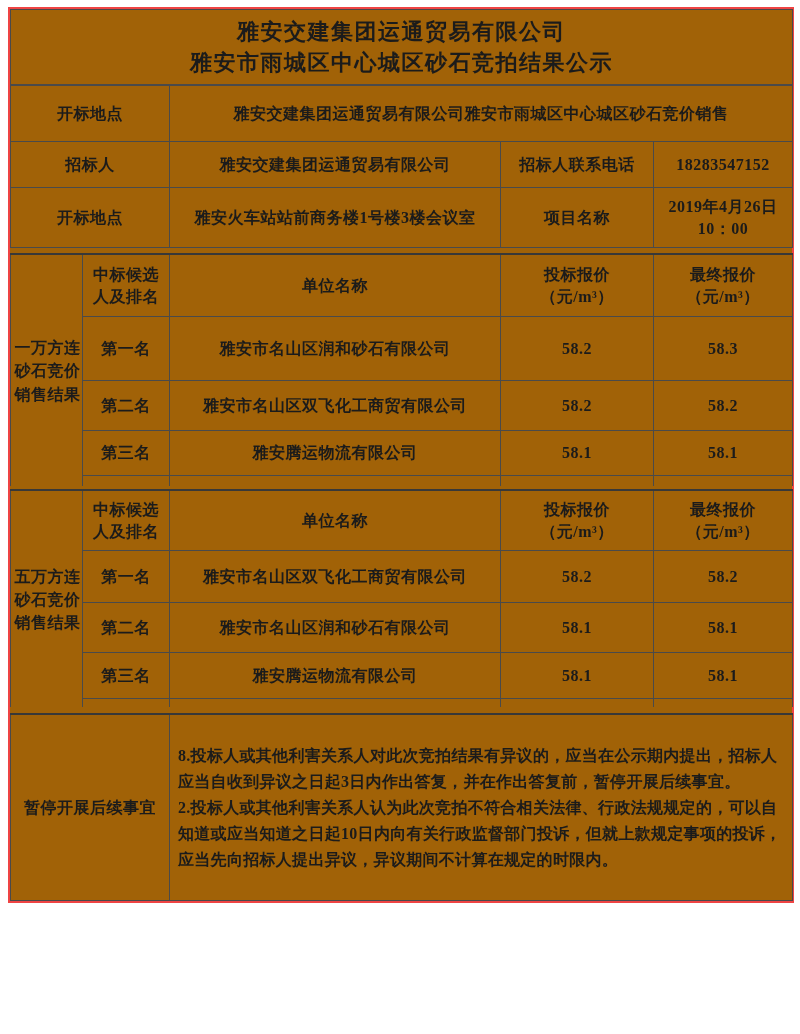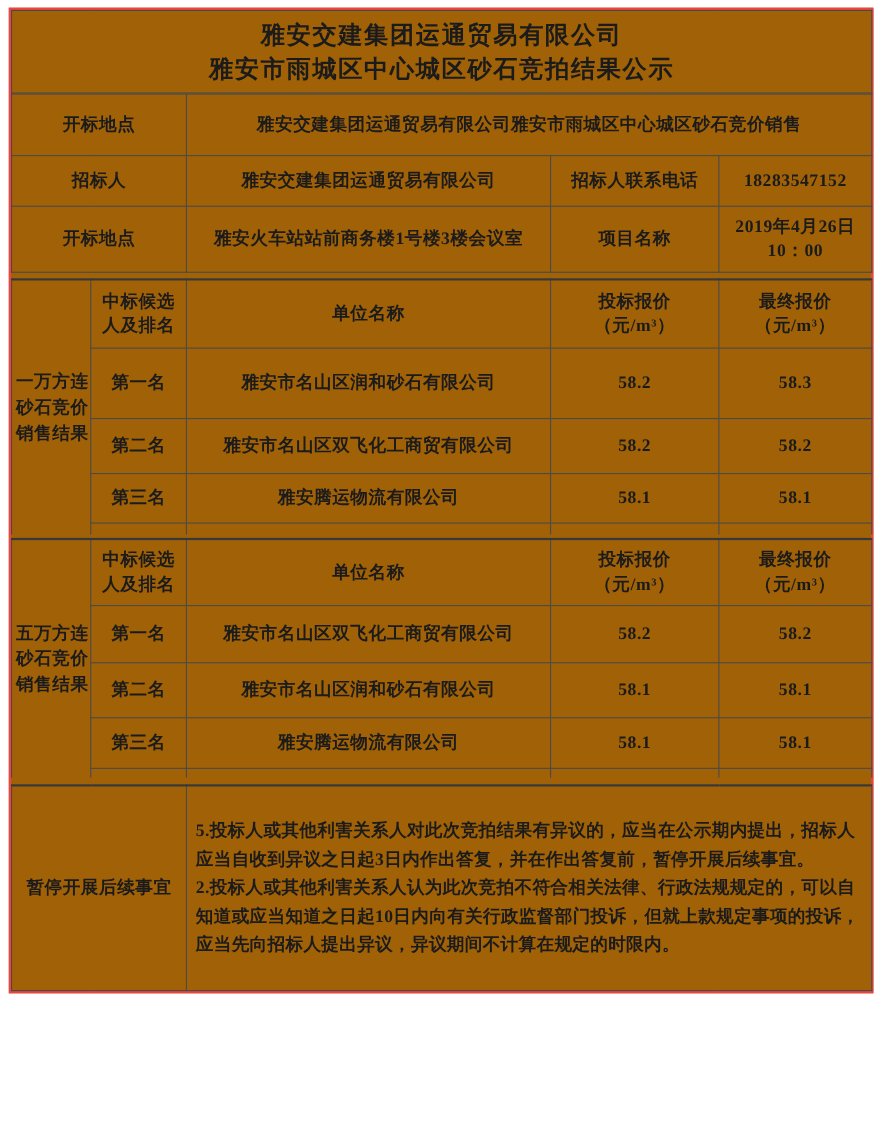--- a/index.html
+++ b/index.html
@@ -241,20 +241,20 @@
       <col class="c-a1">
         <col class="c-a2">
         <col class="c-b">
         <col class="c-c">
         <col class="c-d">
     </colgroup>
     <tbody>
         <tr style="height:186px;">
       <td colspan="2">暂停开展后续事宜</td>
       <td colspan="3" class="notes-text">
-        <div>5.投标人或其他利害关系人对此次竞拍结果有异议的，应当在公示期内提出，招标人应当自收到异议之日起3日内作出答复，并在作出答复前，暂停开展后续事宜。</div>
+        <div>8.投标人或其他利害关系人对此次竞拍结果有异议的，应当在公示期内提出，招标人应当自收到异议之日起3日内作出答复，并在作出答复前，暂停开展后续事宜。</div>
         <div>2.投标人或其他利害关系人认为此次竞拍不符合相关法律、行政法规规定的，可以自知道或应当知道之日起10日内向有关行政监督部门投诉，但就上款规定事项的投诉，应当先向招标人提出异议，异议期间不计算在规定的时限内。</div>
       </td>
     </tr>
   </tbody>
     </table>
 
 </div>
 
 </body></html>

